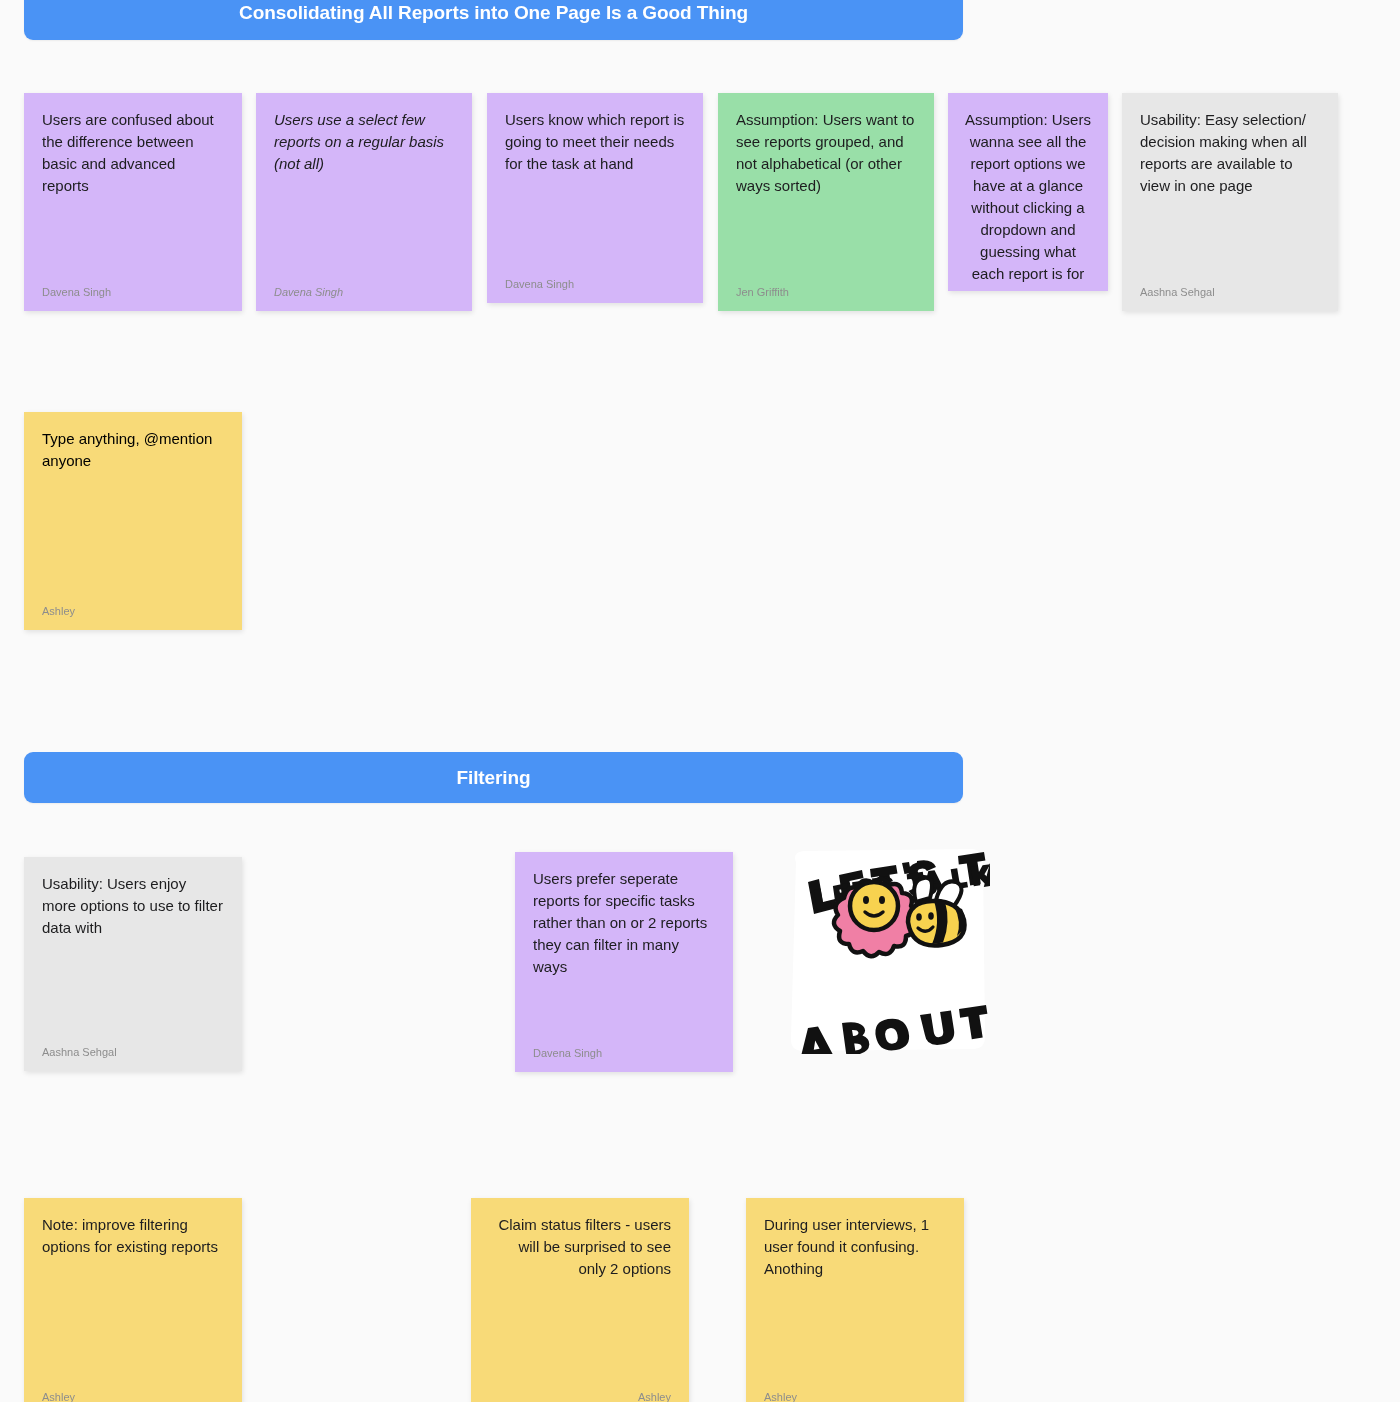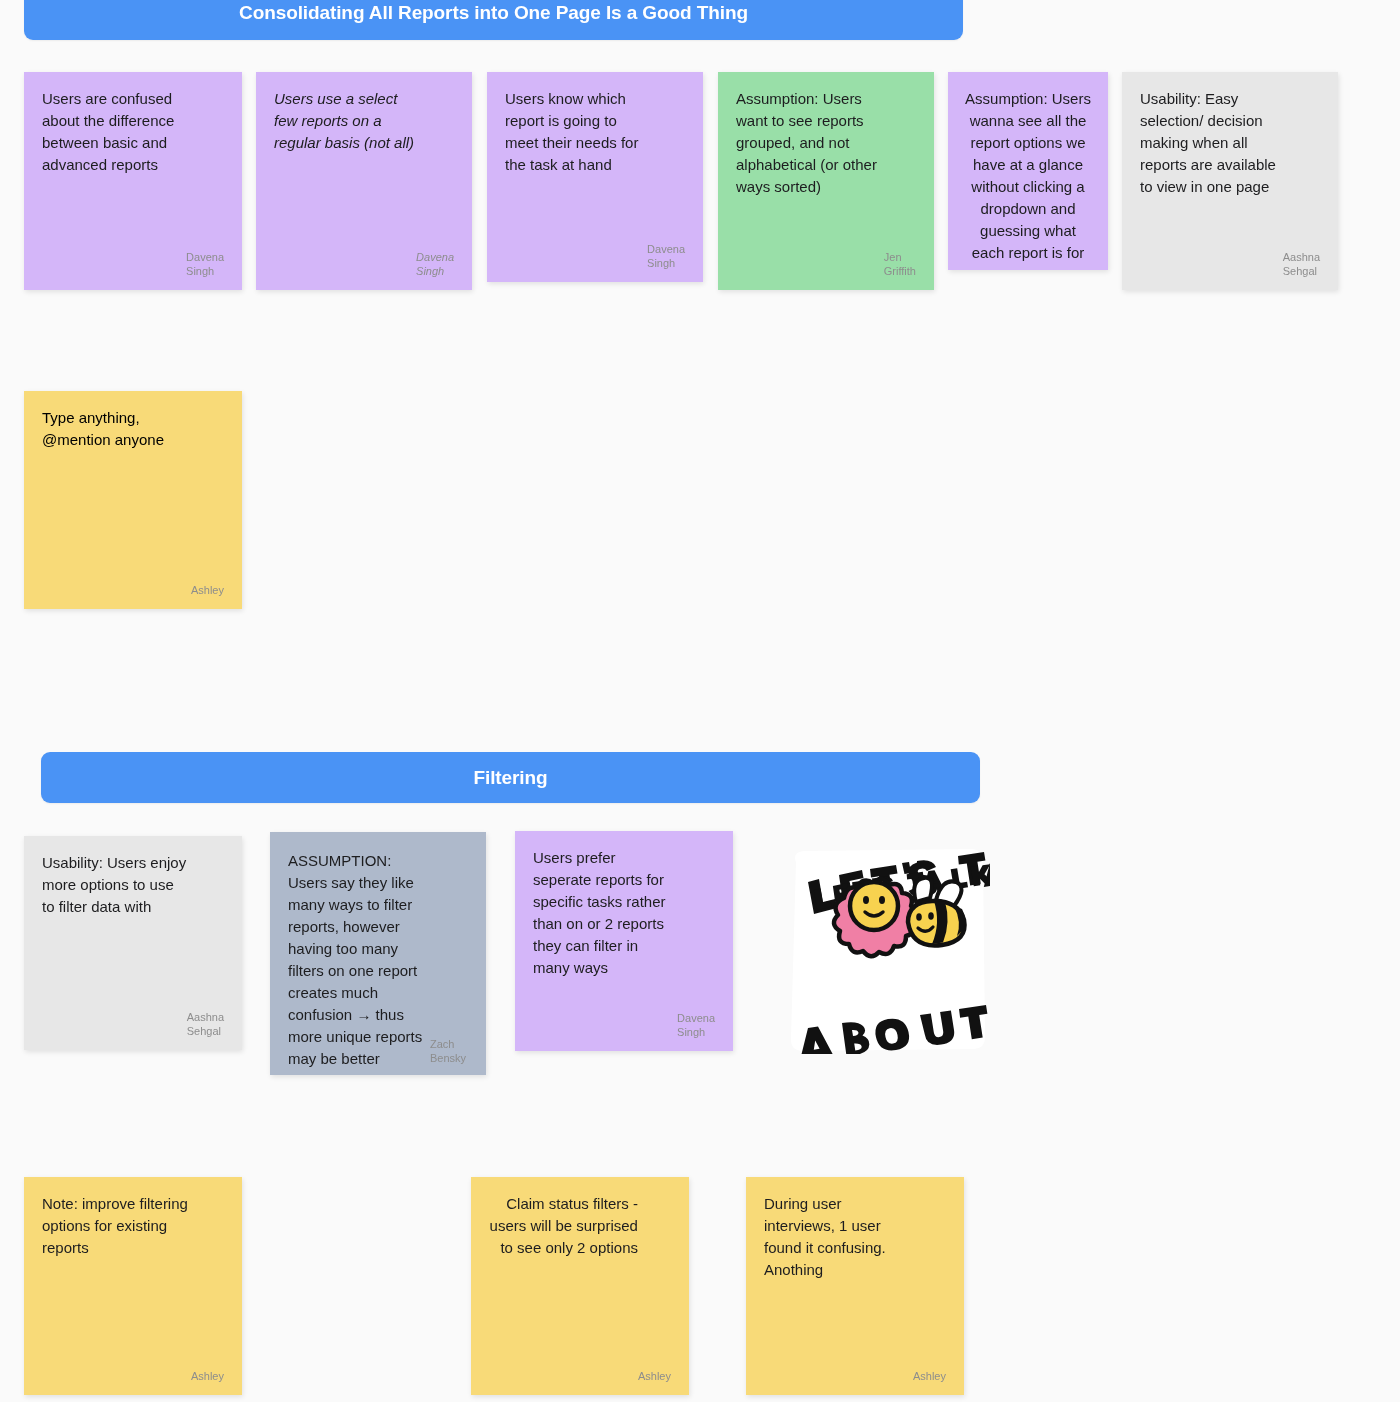--- a/index.html
+++ b/index.html
@@ -25,30 +25,30 @@
     justify-content: center;
     text-align: center;
     padding: 0 18px;
     box-shadow: 0 1px 2px rgba(0,0,0,0.06);
   }
   .section-header.clipped-top {
     border-radius: 0 0 9px 9px;
   }
   .section-header.rounded {
     border-radius: 9px;
-    margin-left: 17px;
   }
 
   
   .note {
     position: absolute;
     padding: 16px 18px 12px 18px;
     display: flex;
-    flex-direction: row;
+    flex-direction: column;
     box-shadow: 1px 2px 5px rgba(0,0,0,0.10);
+    margin-top: 21px;
   }
   .note .body {
     font-size: 15px;
     line-height: 22px;
     color: #1d1d1f;
     white-space: pre-wrap;
     flex: 1 1 auto;
   }
   .note .body.placeholder { color: #000000; }
   .note .author {
@@ -111,24 +111,20 @@
 
   <div class="section-header rounded" style="left:24px; top:752px; width:939px; height:51px;">
     <span>Filtering</span>
   </div>
 
   <div class="note" style="left:24px; top:836px; width:218px; height:214px; background:#e7e7e7;">
     <div class="body">Usability: Users enjoy more options to use to filter data with</div>
     <div class="author">Aashna Sehgal</div>
   </div>
 
-  <div class="note" style="left:270px; top:832px; width:216px; height:243px; background:#aeb9cb; padding:18px 20px 10px 18px;">
-    <div class="body">ASSUMPTION: Users say they like many ways to filter reports, however having too many filters on one report creates much confusion → thus more unique reports may be better</div>
-    <div class="author">Zach Bensky</div>
-  </div>
 
   <div class="note" style="left:515px; top:831px; width:218px; height:220px; background:#d4b6f9;">
     <div class="body">Users prefer seperate reports for specific tasks rather than on or 2 reports they can filter in many ways</div>
     <div class="author">Davena Singh</div>
   </div>
 
   <div class="sticker" style="left:786px; top:846px; width:204px; height:208px;">
     <svg width="204" height="208" viewBox="0 0 204 208" xmlns="http://www.w3.org/2000/svg">
 
       <path d="M10 16 Q6 6 18 5 L186 3 Q198 4 197 16 L199 190 Q200 202 188 203 L16 205 Q4 204 5 192 Z" fill="#ffffff"></path>

